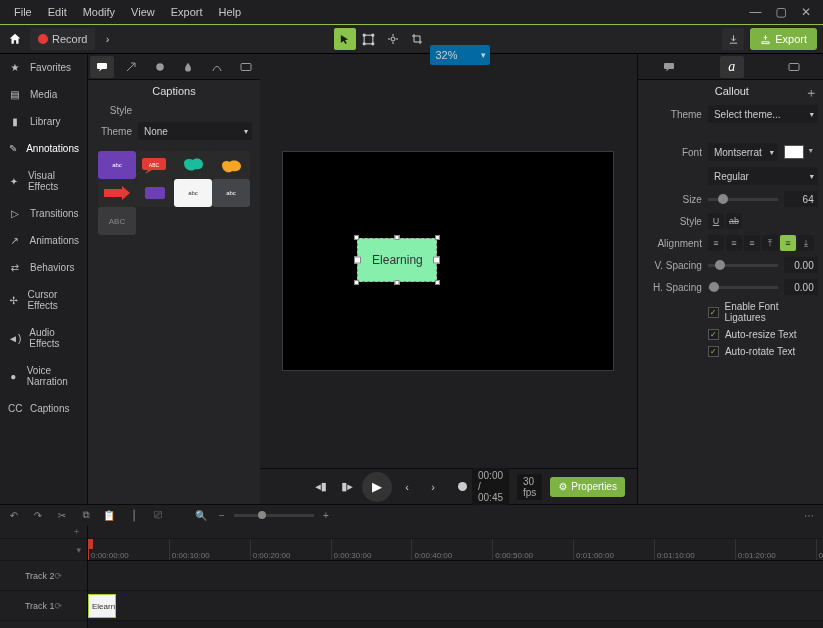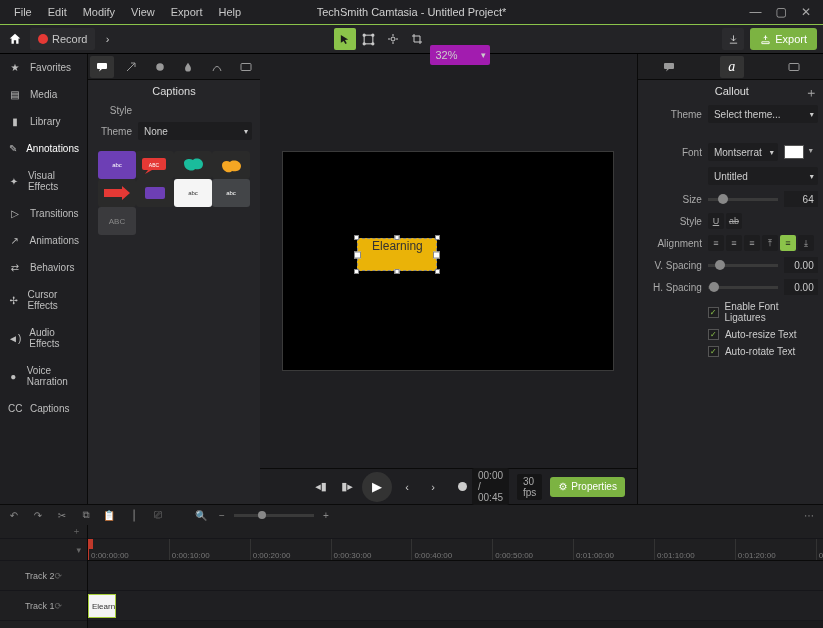--- a/index.html
+++ b/index.html
@@ -14,21 +14,21 @@
 
 
 .toolbar { height:30px; background:#232326; display:flex; align-items:center; border-top:1px solid #8bc34a; border-bottom:1px solid #000; }
 .toolbar .home { width:30px; height:30px; display:flex; align-items:center; justify-content:center; cursor:pointer; }
 .toolbar .record-btn { background:#2b2b2e; height:22px; display:flex; align-items:center; gap:4px; padding:0 8px; cursor:pointer; border-radius:2px; }
 .rec-dot { width:10px; height:10px; border-radius:50%; background:#e53935; display:inline-block; }
 .toolbar .nav { width:24px; text-align:center; cursor:pointer; }
 .toolbar .center-tools { margin-left:auto; margin-right:auto; display:flex; align-items:center; gap:2px; position:absolute; left:50%; transform:translateX(-50%); }
 .toolbar .tool-btn { width:22px; height:22px; display:flex; align-items:center; justify-content:center; cursor:pointer; border-radius:2px; color:#ccc; }
 .toolbar .tool-btn.active { background:#8bc34a; color:#1a1a1a; }
-.toolbar .zoom-sel { background:#a21caf; height:20px; padding:0 18px 0 6px; color:#ccc; display:flex; align-items:center; cursor:pointer; position:relative; border-radius:2px; min-width:60px;margin-top:32px;}
+.toolbar .zoom-sel { background:#0369a1; height:20px; padding:0 18px 0 6px; color:#ccc; display:flex; align-items:center; cursor:pointer; position:relative; border-radius:2px; min-width:60px;margin-top:32px;}
 .toolbar .zoom-sel::after { content:"▾"; position:absolute; right:4px; font-size:9px; }
 .toolbar .right-tools { margin-left:auto; display:flex; align-items:center; gap:6px; padding-right:6px; }
 .toolbar .dl-btn { width:22px; height:22px; background:#2b2b2e; display:flex; align-items:center; justify-content:center; border-radius:2px; cursor:pointer; }
 .toolbar .export-btn { background:#7cb342; color:#fff; height:22px; padding:0 10px; display:flex; align-items:center; gap:4px; border-radius:3px; cursor:pointer; }
 
 
 .main { display:flex; height:450px; }
 
 
 .sidebar { width:88px; background:#1f1f22; border-right:1px solid #0a0a0a; display:flex; flex-direction:column; }
@@ -55,21 +55,21 @@
 .thumb.t5 { background:#2a2a2a; }
 .thumb.t6 { background:#2a2a2a; }
 .thumb.t7 { background:#f5f5f5; color:#333; }
 .thumb.t8 { background:#434548; }
 .thumb.t9 { background:#3a3a3d; color:#888; font-size:8px; }
 
 
 .canvas-area { flex:1; background:#1f1f22; display:flex; flex-direction:column; }
 .canvas-viewport { flex:1; display:flex; align-items:center; justify-content:center; padding:10px; }
 .canvas { width:332px; height:220px; background:#000; border:1px solid #3a3a3a; position:relative; }
-.callout-box { position:absolute; left:74px; top:86px; width:80px; height:33px; background:#eab308; display:flex; justify-content:center; color:#333; font-size:12px; border:1px dashed #888; }
+.callout-box { position:absolute; left:74px; top:86px; width:80px; height:44px; background:#86efac; display:flex; align-items:center; justify-content:center; color:#333; font-size:12px; border:1px dashed #888; }
 .callout-box::before, .callout-box::after { content:""; position:absolute; width:5px;height:5px;background:#fff;border:1px solid #888; }
 .callout-box::before { left:-4px; top:50%; transform:translateY(-50%); }
 .callout-box::after { right:-4px; top:50%; transform:translateY(-50%); }
 .handle-t, .handle-b, .handle-tl, .handle-tr, .handle-bl, .handle-br { position:absolute; width:5px; height:5px; background:#fff; border:1px solid #888; }
 .handle-tl { left:-4px; top:-4px; } .handle-tr { right:-4px; top:-4px; }
 .handle-bl { left:-4px; bottom:-4px; } .handle-br { right:-4px; bottom:-4px; }
 .handle-t { left:50%; top:-4px; transform:translateX(-50%);} .handle-b { left:50%; bottom:-4px; transform:translateX(-50%);}
 
 
 .playbar { height:36px; display:flex; align-items:center; padding:0 12px; gap:8px; border-top:1px solid #0a0a0a; }
@@ -125,21 +125,20 @@
 </head>
 <body>
 
 <div class="menubar">
   <span class="menu-item">File</span>
   <span class="menu-item">Edit</span>
   <span class="menu-item">Modify</span>
   <span class="menu-item">View</span>
   <span class="menu-item">Export</span>
   <span class="menu-item">Help</span>
-  <span class="title">TechSmith Camtasia - Untitled Project*</span>
   <div class="win-ctrl">
     <span>—</span>
     <span>▢</span>
     <span>✕</span>
   </div>
 </div>
 
 <div class="toolbar">
   <div class="home">
     <svg width="14" height="14" viewBox="0 0 24 24" fill="#fff">
@@ -397,21 +396,21 @@
       <label>Font</label>
       <div class="select">
           <span>Montserrat</span>
         </div>
       <div class="swatch"></div>
       <div style="width:8px"></div>
     </div>
     <div class="prop-row">
       <label></label>
       <div class="select">
-          <span>Untitled</span>
+          <span>Regular</span>
         </div>
     </div>
     <div class="prop-row">
       <label>Size</label>
       <div class="slider">
           <div class="knob" style="left:15%"></div>
         </div>
       <input class="num-input" value="64" style="">
     </div>
     <div class="prop-row">

